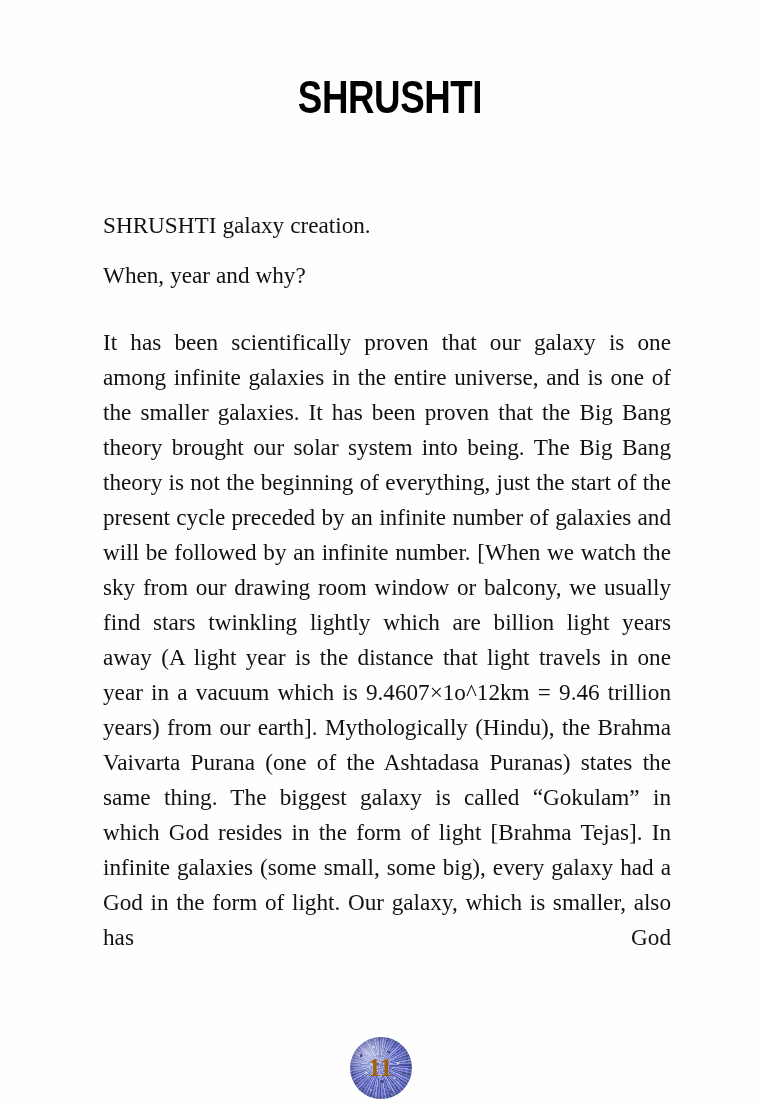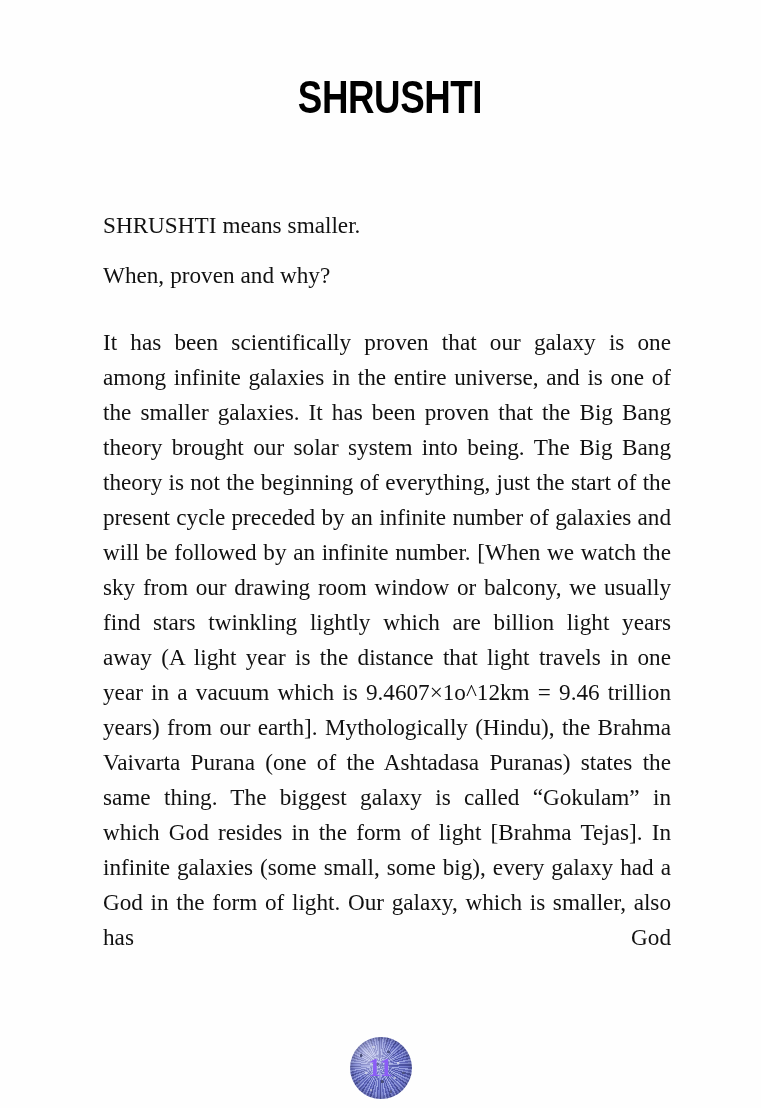--- a/index.html
+++ b/index.html
@@ -132,37 +132,37 @@
 
   .folio-number {
     position: absolute;
     inset: 0;
     display: flex;
     align-items: center;
     justify-content: center;
     font-family: "Liberation Serif", "DejaVu Serif", serif;
     font-size: 25px;
     font-weight: 700;
-    color: #8b5cf6;
+    color: #a16207;
     letter-spacing: 0.5px;
     text-shadow: 0 0 1px rgba(255,255,255,0.25);
   }
 </style>
 </head>
 <body>
 
 <div class="page">
 
   <h1 class="chapter-title">SHRUSHTI</h1>
 
   <div class="text-column">
 
-    <p class="para short">SHRUSHTI means smaller.</p>
+    <p class="para short">SHRUSHTI galaxy creation.</p>
 
-    <p class="para short">When, proven and why?</p>
+    <p class="para short">When, year and why?</p>
 
     <p class="para body">It has been scientifically proven that our galaxy is one among infinite galaxies in the entire universe, and is one of the smaller galaxies. It has been proven that the Big Bang theory brought our solar system into being. The Big Bang theory is not the beginning of everything, just the start of the present cycle preceded by an infinite number of galaxies and will be followed by an infinite number. [When we watch the sky from our drawing room window or balcony, we usually find stars twinkling lightly which are billion light years away (A light year is the distance that light travels in one year in a vacuum which is 9.4607×1o^12km = 9.46 trillion years) from our earth]. Mythologically (Hindu), the Brahma Vaivarta Purana (one of the Ashtadasa Puranas) states the same thing. The biggest galaxy is called “Gokulam” in which God resides in the form of light [Brahma Tejas]. In infinite galaxies (some small, some big), every galaxy had a God in the form of light. Our galaxy, which is smaller, also has God</p>
 
   </div>
 
   <div class="folio">
     <div class="folio-disc"></div>
     <div class="folio-speckle"></div>
     <div class="folio-number">11</div>
   </div>

